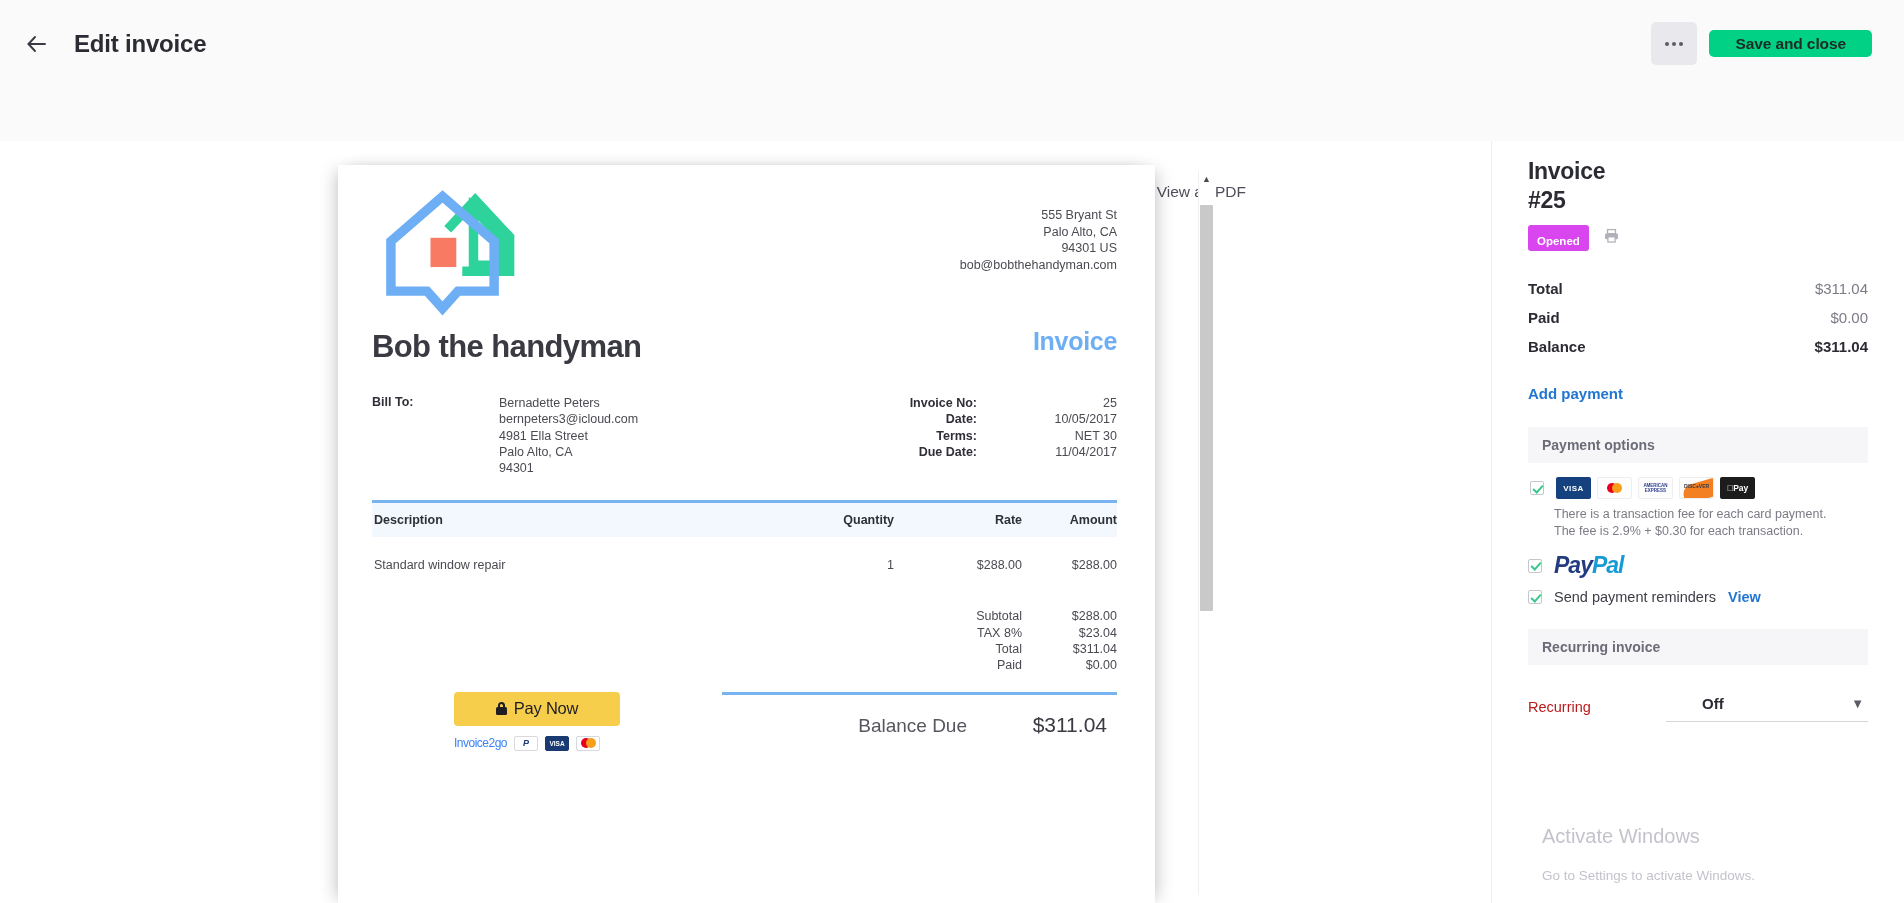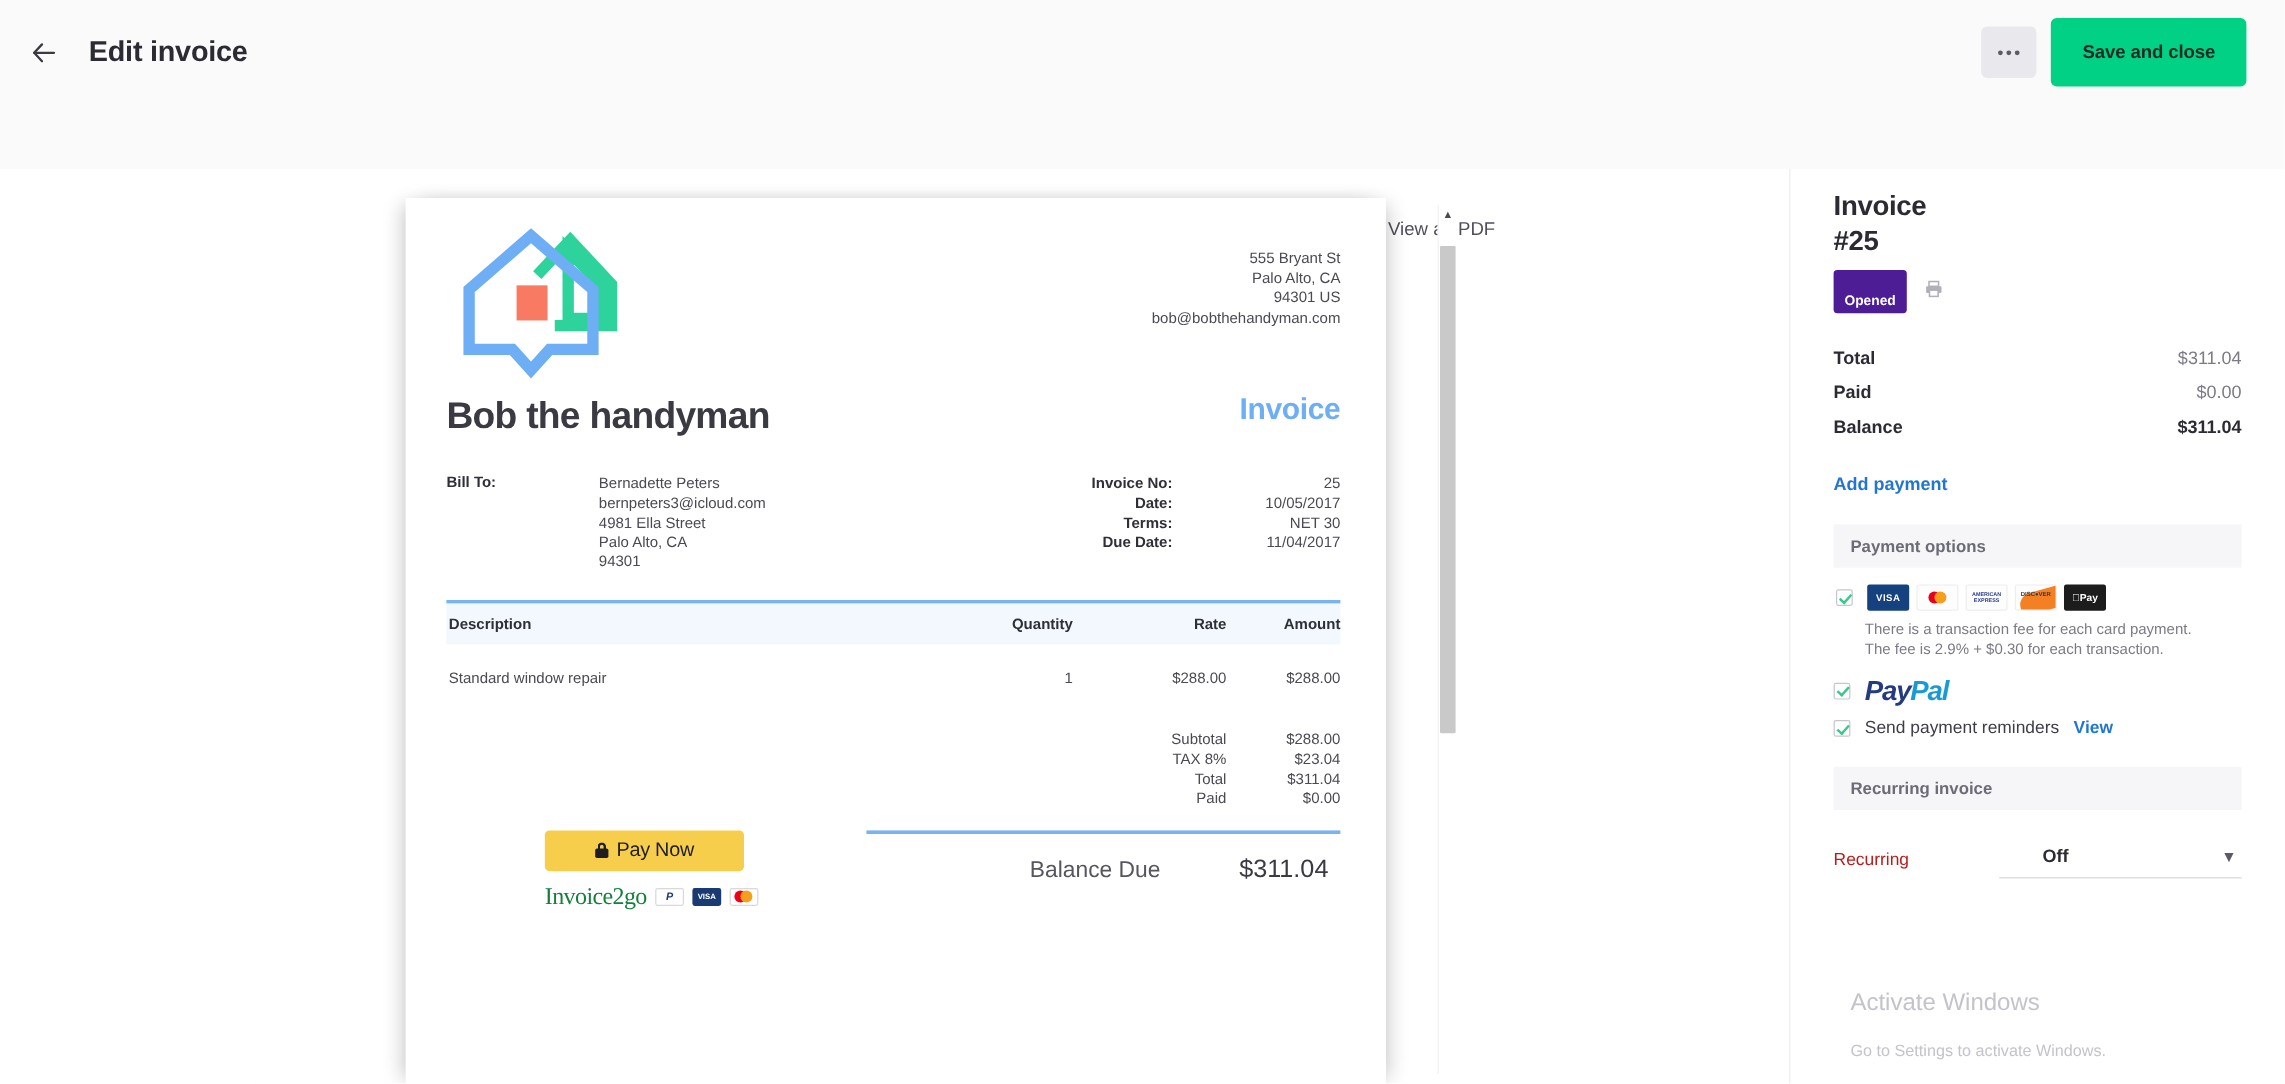--- a/index.html
+++ b/index.html
@@ -29,21 +29,21 @@
   .topbar-right {
     margin-left: auto; display: flex; align-items: center; gap: 12px; padding-right: 32px;
   }
   .dots-btn {
     width: 46px; height: 43px; background: #e9e9ed; border-radius: 5px;
     display: flex; align-items: center; justify-content: center; gap: 3px;
     cursor: pointer;
   }
   .dots-btn i { width: 4px; height: 4px; border-radius: 50%; background: #5b5b66; display: block; }
   .save-btn {
-    height: 57px; background: #00d184; color: #1d2b26; border: none; border-radius: 5px;
+    height: 27px; background: #00d184; color: #1d2b26; border: none; border-radius: 5px;
     font-family: "Liberation Sans", sans-serif;
     font-size: 15.5px; font-weight: bold; padding: 0 26px; cursor: pointer;
     letter-spacing: -0.1px;
   }
 
   
   .tabs {
     position: absolute; top: 79px; left: 0; width: 1904px; height: 62px;
     background: #fafafa; display: flex; align-items: flex-start;
     border-bottom: 1px solid #ebebee;
@@ -148,21 +148,21 @@
     cursor: pointer;
   }
   .pay-now .lock { width: 11px; height: 13px; position: relative; }
   .pay-now .lock .body { position: absolute; bottom: 0; width: 11px; height: 8px; background: #1d1d22; border-radius: 1.5px; }
   .pay-now .lock .shackle {
     position: absolute; top: 0; left: 2px; width: 7px; height: 7px;
     border: 2px solid #1d1d22; border-bottom: none; border-radius: 4px 4px 0 0;
   }
   .pay-now .txt { font-size: 16.5px; color: #1d1d22; letter-spacing: -0.2px; }
   .pay-brands { display: flex; align-items: center; gap: 7px; margin-top: 10px; padding-left: 0px; }
-  .i2g { font-size: 20px; color: #15803d; letter-spacing: -0.5px; font-weight: 500; position: relative; font-family: Liberation Serif, serif;}
+  .i2g { font-size: 12px; color: #3b82f6; letter-spacing: -0.5px; font-weight: 500; position: relative;}
   .minicard { width: 24px; height: 15px; border: 1px solid #d8d8dd; border-radius: 2px;
     display:flex; align-items:center; justify-content:center; font-size: 6px; font-weight: bold; background:#fff;}
   .minicard.visa { background: #1a3a73; color: #fff; border-color:#1a3a73; font-size: 6.5px; }
   .mc-circles { display:flex; }
   .mc-circles .c1 { width: 10px; height: 10px; border-radius: 50%; background:#eb001b; }
   .mc-circles .c2 { width: 10px; height: 10px; border-radius: 50%; background:#f79e1b; margin-left: -5px; }
   .pp-mini { color:#1a3a73; font-size: 9px; font-weight: bold; font-style: italic;}
 
   .balance-col { flex: 1; padding-left: 0px; }
   .bal-line { height: 3px; background: #79b4f0; }
@@ -171,22 +171,22 @@
   .bal-val { font-size: 21px; color: #3a3a42; width: 140px; text-align: right; }
 
   
   .sidebar {
     position: absolute; top: 141px; right: 0; width: 413px; height: 762px;
     background: #ffffff; border-left: 1px solid #ededf0; padding: 0 36px;
   }
   .inv-title { font-size: 23px; font-weight: bold; color: #2b2b33; line-height: 29px; margin-top: 16px; letter-spacing: -0.3px;}
   .badge-row { display: flex; align-items: center; gap: 14px; margin-top: 10px; }
   .badge {
-    background: #4c1d95; color: #fff; font-size: 11.5px; font-weight: bold;
-    padding: 20px 9px 4px; border-radius: 3px;
+    background: #d946ef; color: #fff; font-size: 11.5px; font-weight: bold;
+    padding: 10px 9px 4px; border-radius: 3px;
   }
   .printer { cursor: pointer; }
 
   .sum { margin-top: 29px; }
   .sum-row { display: flex; align-items: baseline; margin-bottom: 12px; font-size: 15px; }
   .sum-row .k { color: #2b2b33; font-weight: bold; }
   .sum-row .v { margin-left: auto; color: #7b7b86; }
   .sum-row.bal .v { color: #2b2b33; font-weight: bold; }
   .add-payment { color: #2276d2; font-size: 15px; font-weight: bold; margin-top: 18px; cursor: pointer; display: inline-block;}
 

